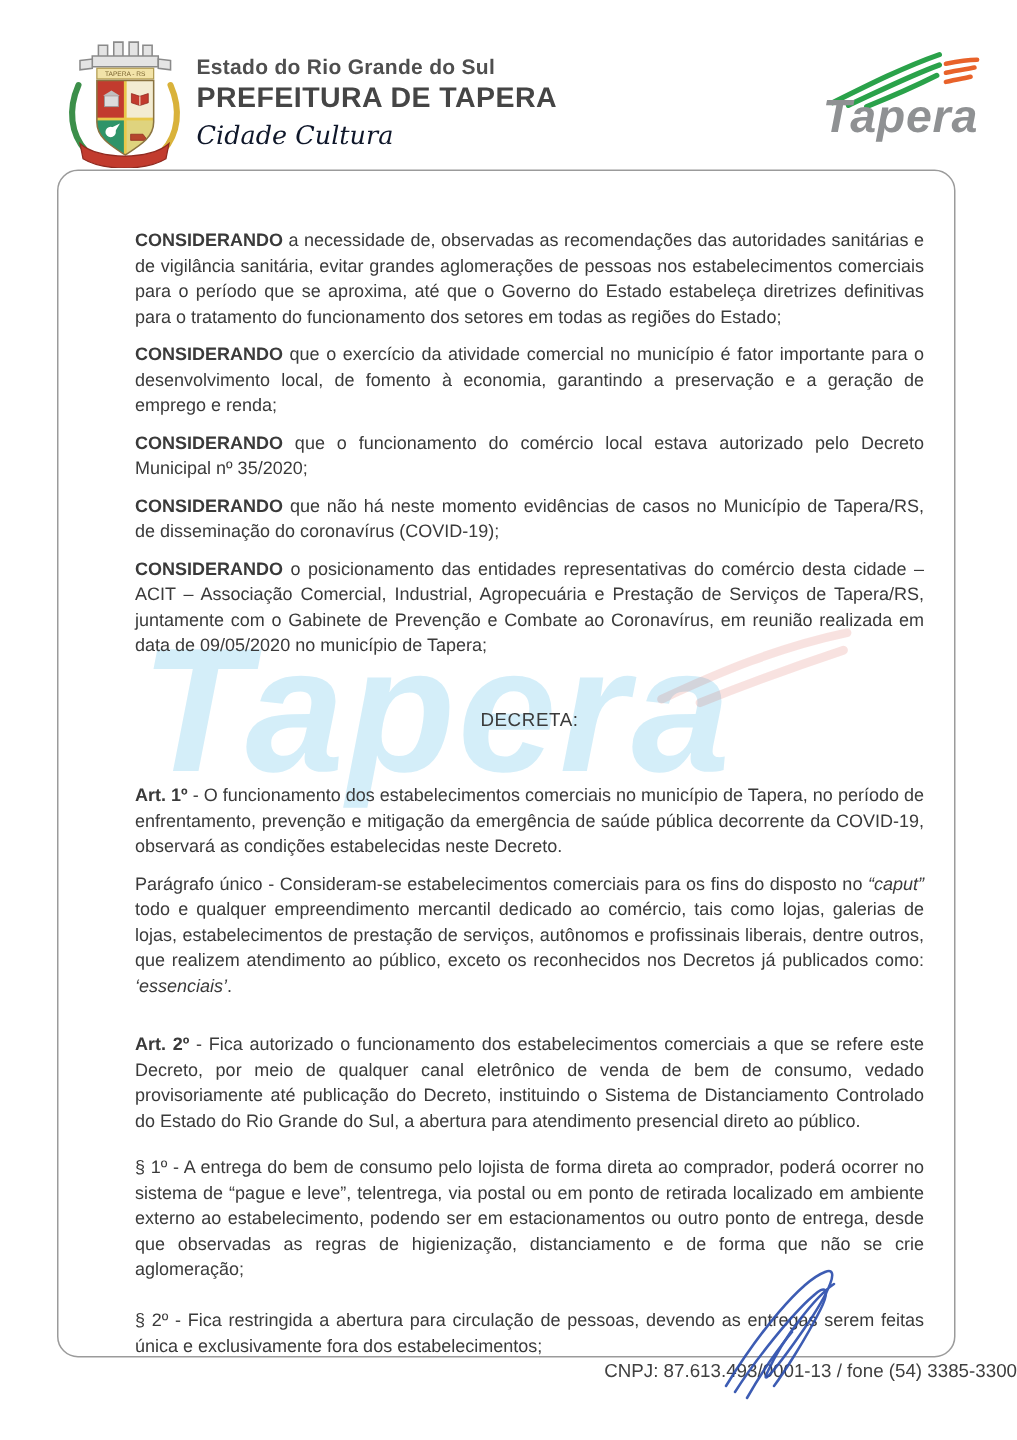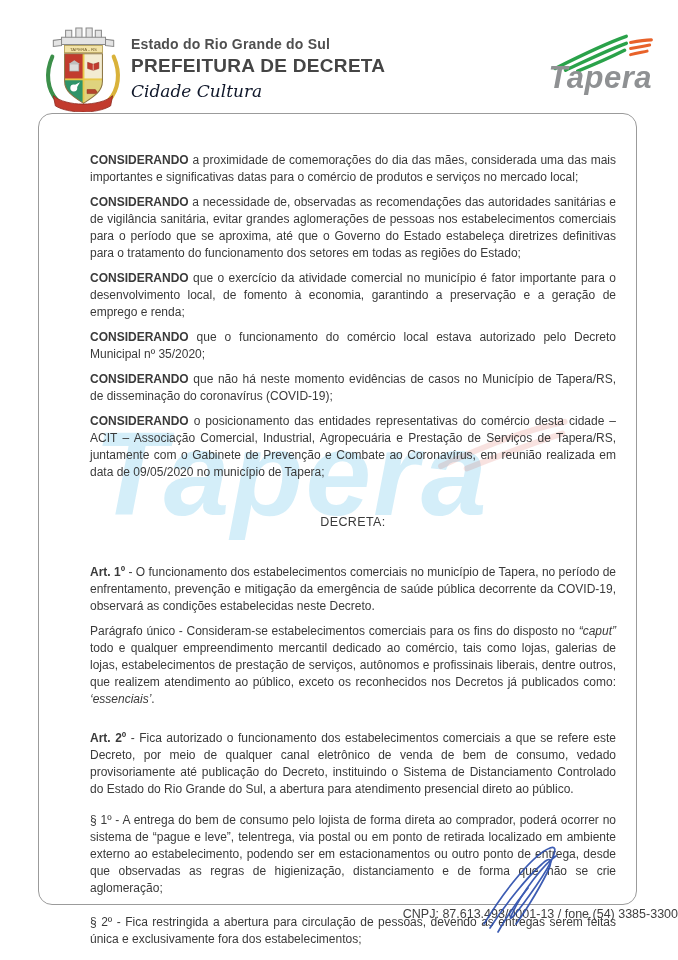--- a/index.html
+++ b/index.html
@@ -99,21 +99,21 @@
       <path d="M24 29 h37 v27 c0 10 -8.5 15 -18.5 21.5 C32.5 71 24 66 24 56 z" fill="none" stroke="#8a7340" stroke-width="1"></path>
 
       <path d="M12 32 C5 48 7 64 17 75" fill="none" stroke="#3c8f4a" stroke-width="4" stroke-linecap="round"></path>
       <path d="M72 32 C79 48 77 64 67 75" fill="none" stroke="#d9b23a" stroke-width="4" stroke-linecap="round"></path>
 
       <path d="M13 70 C25 81 59 81 71 70 L69 80 C56 88 28 88 15 80 z" fill="#c23b2e" stroke="#8f2a20" stroke-width="0.8"></path>
     </svg>
 
     <div class="org-block">
       <div class="org-state">Estado do Rio Grande do Sul</div>
-      <div class="org-name">PREFEITURA DE DECRETA</div>
+      <div class="org-name">PREFEITURA DE TAPERA</div>
       <div class="org-slogan">Cidade Cultura</div>
     </div>
 
     <div class="brand">
       <svg class="brand-swoosh" viewBox="0 0 120 46" aria-hidden="true">
         <g stroke="#2aa24a" stroke-width="4" fill="none" stroke-linecap="round">
           <path d="M6 42 C34 28 62 14 88 5"></path>
           <path d="M18 44 C44 32 66 21 88 13"></path>
           <path d="M32 45 C52 37 70 29 86 21"></path>
         </g>
@@ -130,21 +130,20 @@
   <div class="doc-box">
     <div class="watermark">Tapera</div>
     <svg class="watermark-swoosh" viewBox="0 0 120 46" aria-hidden="true">
       <g stroke="#d23b2e" stroke-width="5" fill="none" stroke-linecap="round">
         <path d="M6 42 C40 26 74 12 112 4"></path>
         <path d="M28 44 C58 32 86 22 110 14"></path>
       </g>
     </svg>
 
     <div class="doc-content">
-      <p><span class="lead-bold">CONSIDERANDO</span><span> a proximidade de comemorações do dia das mães, considerada uma das mais importantes e significativas datas para o comércio de produtos e serviços no mercado local;</span></p>
       <p><span class="lead-bold">CONSIDERANDO</span><span> a necessidade de, observadas as recomendações das autoridades sanitárias e de vigilância sanitária, evitar grandes aglomerações de pessoas nos estabelecimentos comerciais para o período que se aproxima, até que o Governo do Estado estabeleça diretrizes definitivas para o tratamento do funcionamento dos setores em todas as regiões do Estado;</span></p>
       <p><span class="lead-bold">CONSIDERANDO</span><span> que o exercício da atividade comercial no município é fator importante para o desenvolvimento local, de fomento à economia, garantindo a preservação e a geração de emprego e renda;</span></p>
       <p><span class="lead-bold">CONSIDERANDO</span><span> que o funcionamento do comércio local estava autorizado pelo Decreto Municipal nº 35/2020;</span></p>
       <p><span class="lead-bold">CONSIDERANDO</span><span> que não há neste momento evidências de casos no Município de Tapera/RS, de disseminação do coronavírus (COVID-19);</span></p>
       <p><span class="lead-bold">CONSIDERANDO</span><span> o posicionamento das entidades representativas do comércio desta cidade – ACIT – Associação Comercial, Industrial, Agropecuária e Prestação de Serviços de Tapera/RS,  juntamente com o Gabinete de Prevenção e Combate ao Coronavírus, em reunião realizada em data de 09/05/2020 no município de Tapera;</span></p>
 
       <div class="decree-heading">DECRETA:</div>
 
       <p><span class="lead-bold">Art. 1º</span><span> - O funcionamento dos estabelecimentos comerciais no município de Tapera, no período de enfrentamento, prevenção e mitigação da emergência de saúde pública decorrente da COVID-19, observará as condições estabelecidas neste Decreto.</span></p>
 

